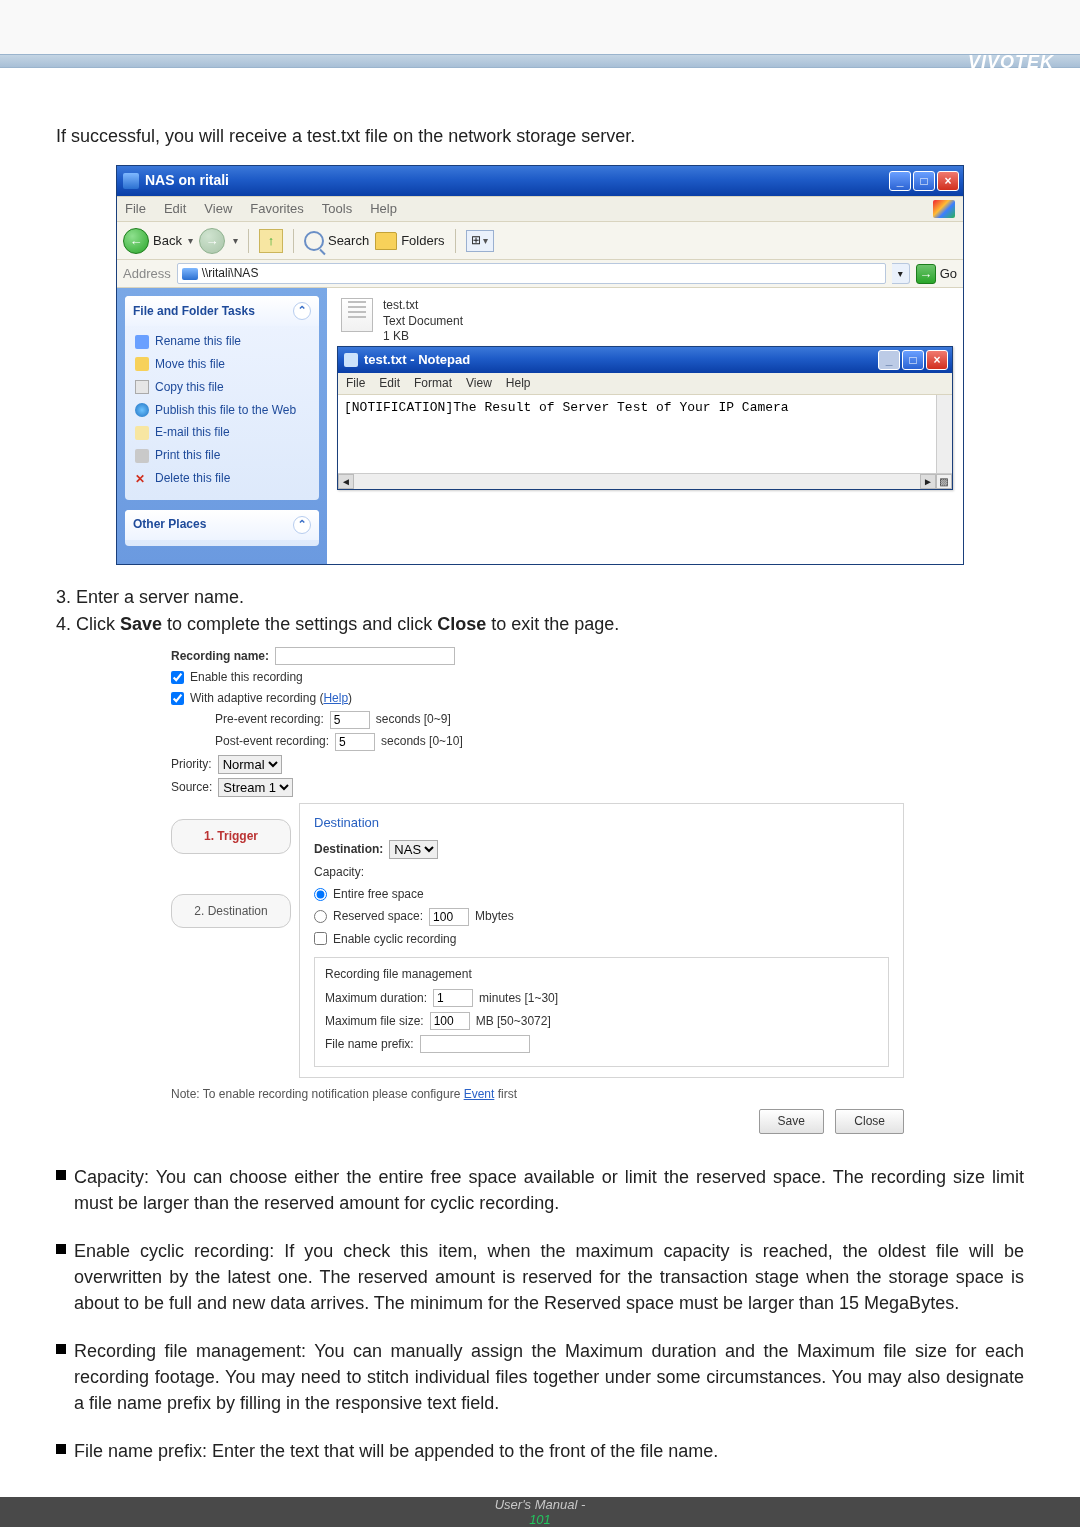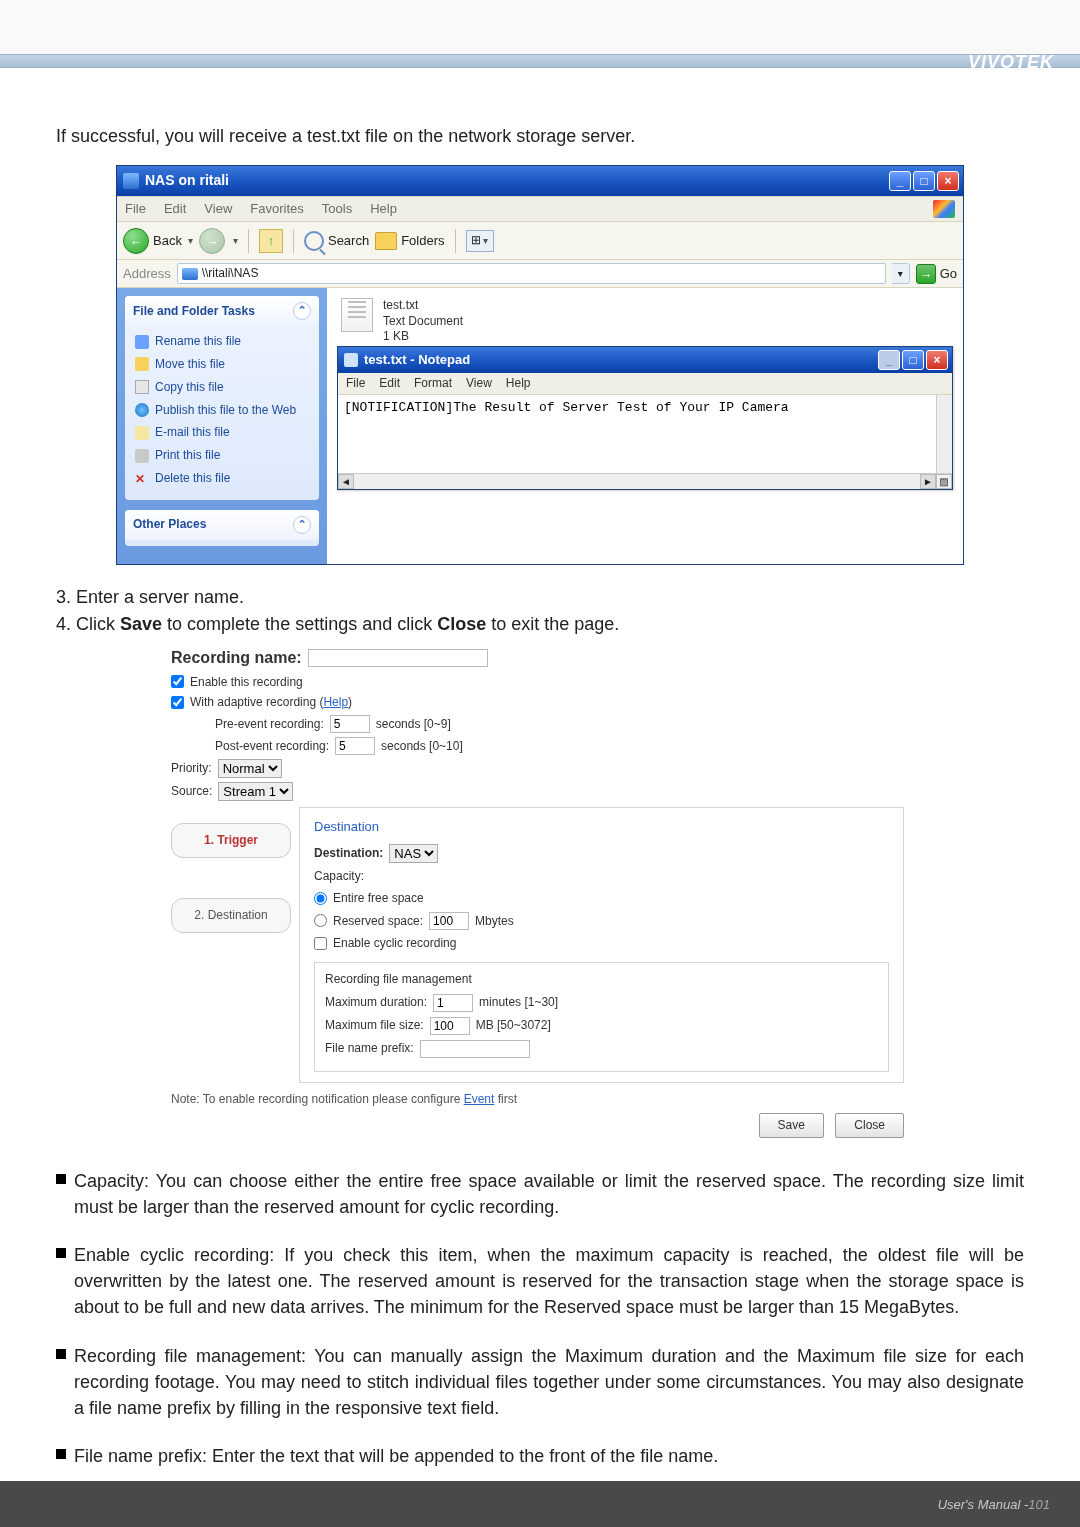--- a/index.html
+++ b/index.html
@@ -85,21 +85,21 @@
   .np-hsb { height:16px;background:#eee;border-top:1px solid #ccc;display:flex; }
   .np-hsb .arr { width:16px;background:#ddd;border:1px solid #bbb;display:flex;align-items:center;justify-content:center;font-size:10px; }
   .np-hsb .trk { flex:1; }
 
   .steps { margin-top: 14px; margin-bottom: 10px; }
   .steps p { margin: 2px 0; }
 
   
   .rec-wrap { margin: 10px 120px 30px 115px; border:0; font-size:12px; color:#333; }
   .rec-wrap .row { display:flex; align-items:center; gap:6px; margin:4px 0; }
-  .rec-wrap label.fl { font-weight:bold; font-size:16px; }
+  .rec-wrap label.fl { font-weight:bold; font-size:12px; }
   .rec-wrap input[type=text].sm { width:40px; border:1px solid #bbb; height:18px; padding:0 3px; font-size:12px; }
   .rec-wrap .indent1 { margin-left:24px; }
   .rec-wrap .indent2 { margin-left:44px; }
   .rec-wrap .helplink { color:#2a62c7; text-decoration:underline; cursor:pointer; }
   .rec-sel { border:1px solid #aaa; font-size:13px; height:19px; }
 
   .rec-lower { display:flex; gap:8px; margin-top:6px; }
   .tabcol { width:120px; display:flex; flex-direction:column; gap:40px; padding-top:16px; }
   .tabbox { border:1px solid #ccc; border-radius:12px; padding:8px 6px; text-align:center; font-size:12px; color:#555; background:#f7f7f7; }
   .tabbox.active { color:#b33; font-weight:bold; }
@@ -110,22 +110,22 @@
   .subfs .legend { color:#333; font-size:12px; margin-bottom:6px; }
   .rec-note { font-size:12px;color:#555;margin-top:8px; }
   .rec-btnrow { text-align:right; margin-top:6px; }
   .rec-btn { display:inline-block; padding:3px 18px; border:1px solid #999; background:linear-gradient(#fff,#e3e3e3); font-size:12px; border-radius:2px; margin-left:8px; }
 
   .bullets { margin-top:30px; text-align:justify; }
   .bullets .bl { display:flex; gap:8px; margin-bottom:22px; }
   .bullets .sq { width:10px;height:10px;background:#000;margin-top:6px;flex:none; }
   .bullets .txt { flex:1; font-size:18px; line-height:1.45; }
 
-  .footer { position:absolute; bottom:0; left:0; right:0; height:46px; background:#494949; display:flex; align-items:center; justify-content:flex-end; padding:0 30px; color:#c8c8c8; font-style:italic; font-size:13px; }
-  .footer .pg { color:#a3a3a3; font-style:italic; }
+  .footer { position:absolute; bottom:0; left:0; right:0; height:30px; background:#494949; display:flex; align-items:center; justify-content:flex-end; padding:0 30px; color:#c8c8c8; font-style:italic; font-size:13px;flex-direction:column; }
+  .footer .pg { color:#22c55e; font-style:italic; }
 
 </style>
 </head>
 <body>
 
 <div class="page">
   <div class="topbar"></div>
   <div class="thinbar">
     <span class="brand-on-bar">VIVOTEK</span>
   </div>

